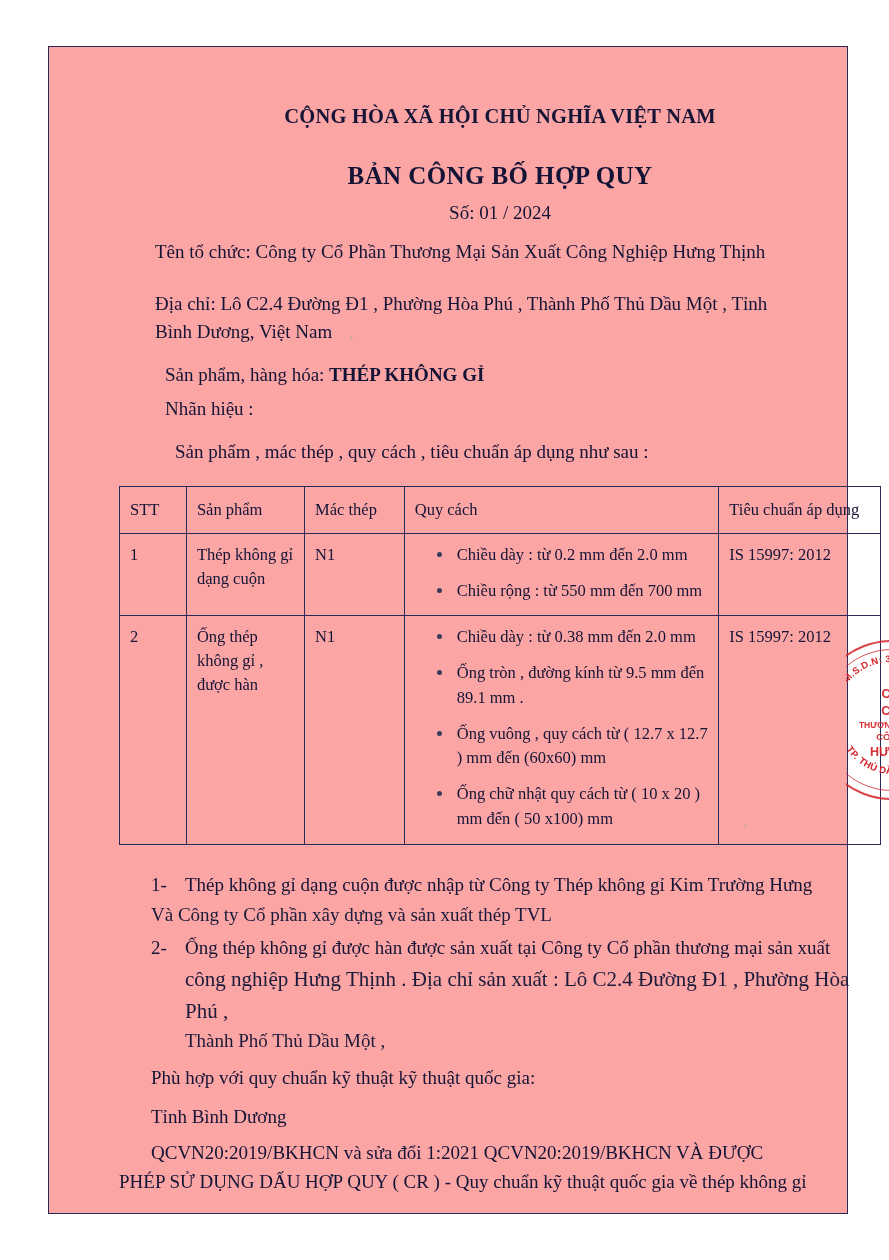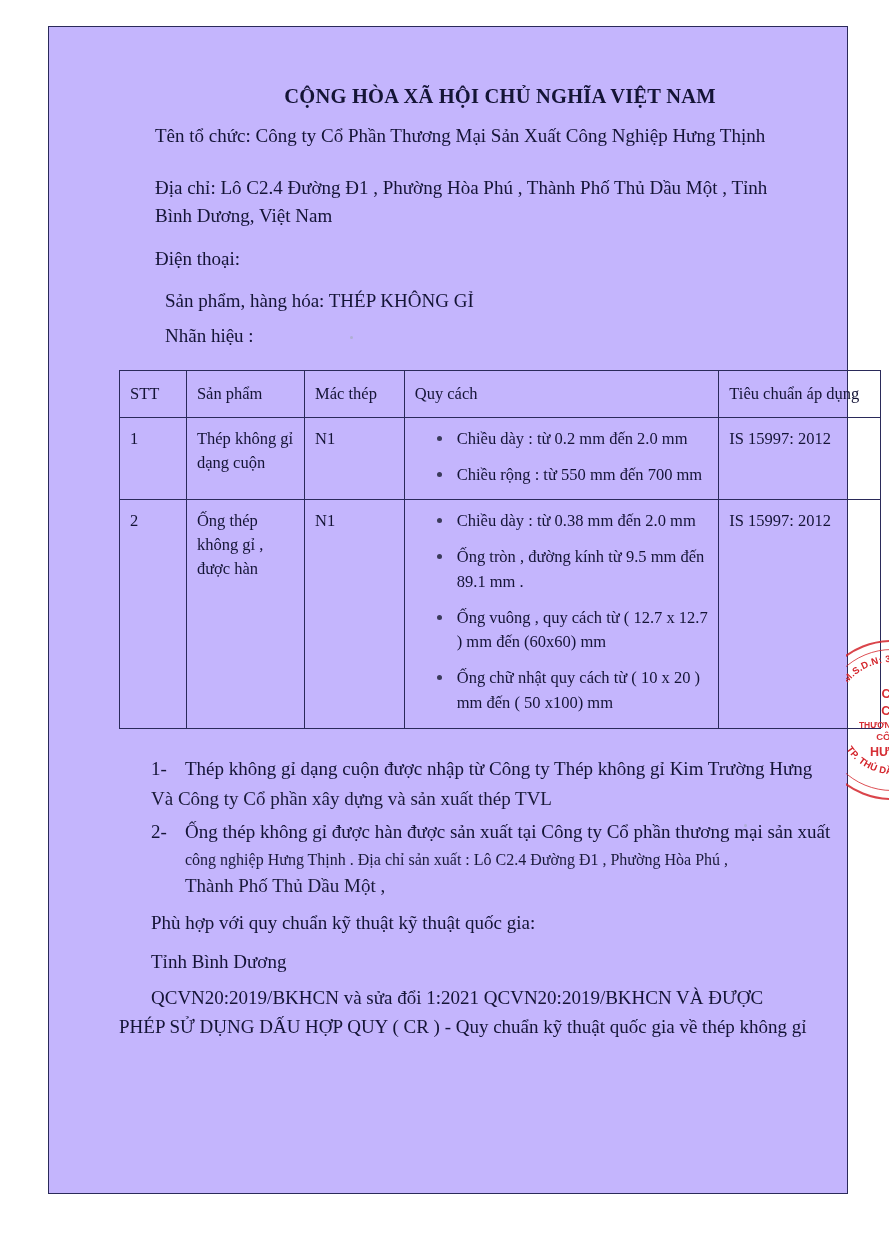--- a/index.html
+++ b/index.html
@@ -13,26 +13,26 @@
     position: relative;
     font-family: "Liberation Serif", serif;
     color: #1a1a3a;
     overflow: hidden;
   }
 
   
   .page-frame {
     position: absolute;
     left: 48px;
-    top: 26px;
+    top: 46px;
     width: 800px;
     height: 1168px;
     border: 1.5px solid #2a2a5a;
     box-sizing: border-box;
-    background: #c4b5fd;
+    background: #fca5a5;
   }
 
   .content {
     position: absolute;
     left: 70px;
     top: 58px;
     width: 762px;
   }
 
   .center { text-align: center; }
@@ -69,21 +69,21 @@
   .body-line {
     font-size: 19px;
     line-height: 1.5;
     margin-top: 14px;
     color: #141436;
   }
   .indent-1 { padding-left: 36px; }
   .indent-2 { padding-left: 46px; }
   .indent-3 { padding-left: 56px; }
 
-  .bold { font-weight: normal; }
+  .bold { font-weight: bold; }
 
   
   table.spec {
     margin-top: 20px;
     border-collapse: collapse;
     width: 762px;
     font-size: 16.5px;
     color: #141436;
   }
   table.spec th, table.spec td {
@@ -231,42 +231,42 @@
   }
 </style>
 </head>
 <body>
 
 <div class="page-frame">
   <div class="content">
 
     <div class="center national-title">CỘNG HÒA XÃ HỘI CHỦ NGHĨA VIỆT NAM</div>
 
+    <div class="center doc-title">BẢN CÔNG BỐ HỢP QUY</div>
+    <div class="center doc-number">Số: 01 / 2024</div>
 
     <div class="body-line indent-1">
       <span>Tên tổ chức: </span><span>Công ty Cổ Phần Thương Mại Sản Xuất Công Nghiệp Hưng Thịnh</span>
     </div>
 
     <div class="body-line indent-1" style="margin-top:23px">
       <span>Địa chỉ: </span><span>Lô C2.4 Đường Đ1 , Phường Hòa Phú , Thành Phố Thủ Dầu Một , Tỉnh</span>
       <div>Bình Dương, Việt Nam</div>
     </div>
 
-    <div class="body-line indent-1">
-      <span>Điện thoại:</span>
-    </div>
 
     <div class="body-line indent-2">
       <span>Sản phẩm, hàng hóa: </span><span class="bold">THÉP KHÔNG GỈ</span>
     </div>
 
     <div class="body-line indent-2" style="margin-top:6px">
       <span>Nhãn hiệu :</span>
     </div>
 
+    <div class="body-line indent-3">Sản phẩm , mác thép , quy cách , tiêu chuẩn áp dụng như sau :</div>
 
     <table class="spec">
       <thead>
         <tr>
           <th class="col-stt">STT</th>
           <th class="col-prod">Sản phẩm</th>
           <th class="col-grade">Mác thép</th>
           <th class="col-spec">Quy cách</th>
           <th class="col-std">Tiêu chuẩn áp dụng</th>
         </tr>
@@ -305,21 +305,21 @@
       <div class="note-row">
         <div class="note-num">1-</div>
         <div class="note-txt">Thép không gỉ dạng cuộn được nhập từ Công ty Thép không gỉ Kim Trường Hưng</div>
       </div>
       <div class="note-cont2" style="font-size:19px;line-height:1.5">Và Công ty Cổ phần xây dựng và sản xuất thép TVL</div>
 
       <div class="note-row" style="margin-top:4px">
         <div class="note-num">2-</div>
         <div class="note-txt">Ống thép không gỉ được hàn được sản xuất tại Công ty Cổ phần thương mại sản xuất</div>
       </div>
-      <div class="note-cont" style="font-size:16px;line-height:1.5">công nghiệp Hưng Thịnh . Địa chỉ sản xuất : Lô C2.4 Đường Đ1 , Phường Hòa Phú ,</div>
+      <div class="note-cont" style="font-size:21px;line-height:1.5">công nghiệp Hưng Thịnh . Địa chỉ sản xuất : Lô C2.4 Đường Đ1 , Phường Hòa Phú ,</div>
       <div class="note-cont" style="font-size:19px;line-height:1.5">Thành Phố Thủ Dầu Một ,</div>
     </div>
 
     <div class="footer-line" style="margin-top:8px">Phù hợp với quy chuẩn kỹ thuật kỹ thuật quốc gia:</div>
     <div class="footer-line">Tỉnh Bình Dương</div>
     <div class="footer-just" style="margin-top:8px">QCVN20:2019/BKHCN và sửa đổi 1:2021  QCVN20:2019/BKHCN VÀ ĐƯỢC</div>
     <div class="footer-just no-ind">PHÉP SỬ DỤNG DẤU HỢP QUY ( CR ) -  Quy chuẩn kỹ thuật quốc gia về thép không gỉ</div>
 
   </div>
 </div>

